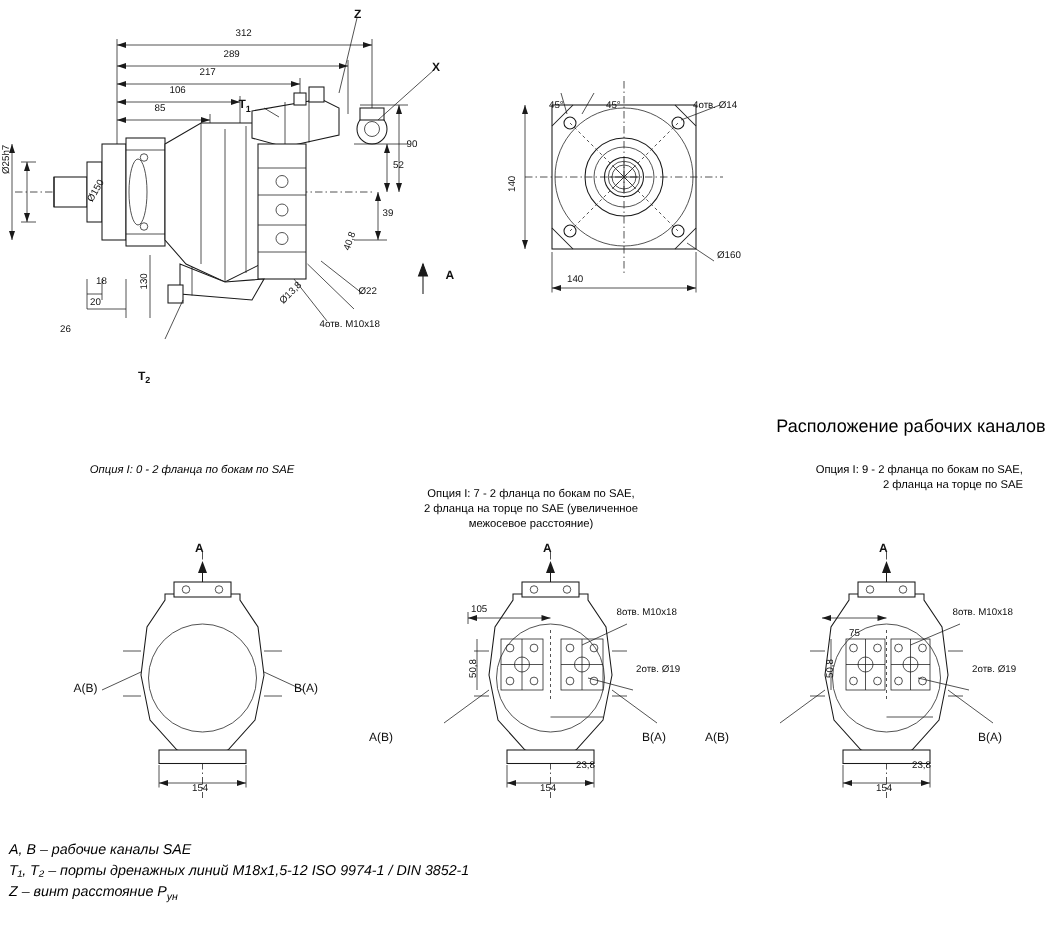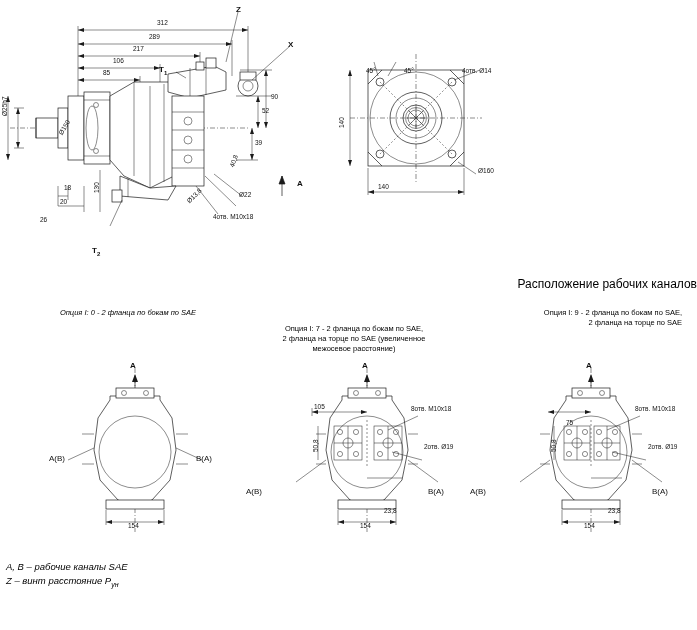--- a/index.html
+++ b/index.html
@@ -400,14 +400,15 @@
 <div class="lbl" style="left:648px;top:444px;">2отв. Ø19</div>
 <div class="lbl" style="left:566px;top:420px;">75</div>
 <div class="lbl" style="left:551px;top:452px;transform:rotate(-90deg);transform-origin:left top;">50,8</div>
 <div class="lbl" style="left:608px;top:508px;">23,8</div>
 <div class="lbl mid" style="left:470px;top:488px;">A(B)</div>
 <div class="lbl mid" style="left:652px;top:488px;">B(A)</div>
 <div class="lbl" style="left:584px;top:523px;">154</div>
 
 <div class="abs foot" style="left:6px;top:560px;width:600px;font-style:italic;">
   <div>A, B – рабочие каналы SAE</div>
+  <div>T₁, T₂ – порты дренажных линий M18x1,5-12 ISO 9974-1 / DIN 3852-1</div>
   <div><span>Z – винт расстояние P</span><sub style="font-size:7px;">ун</sub></div>
 </div>
 
 </body></html>

